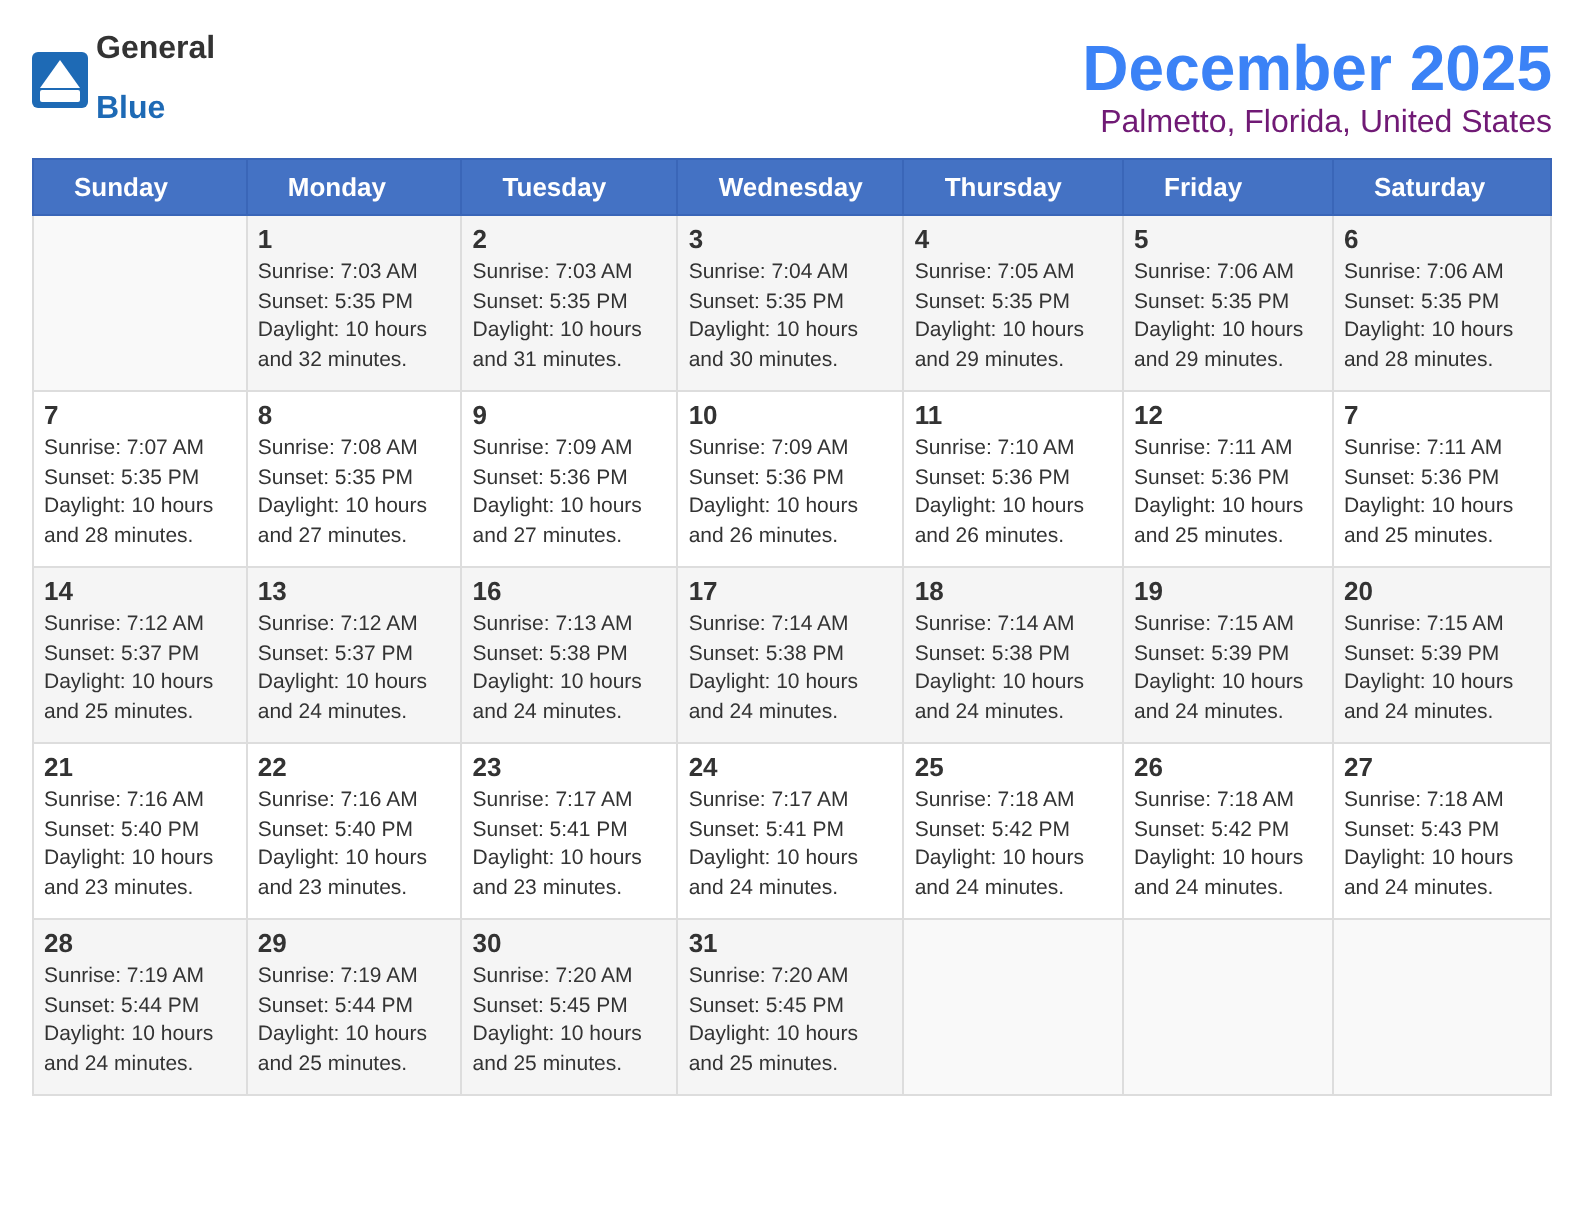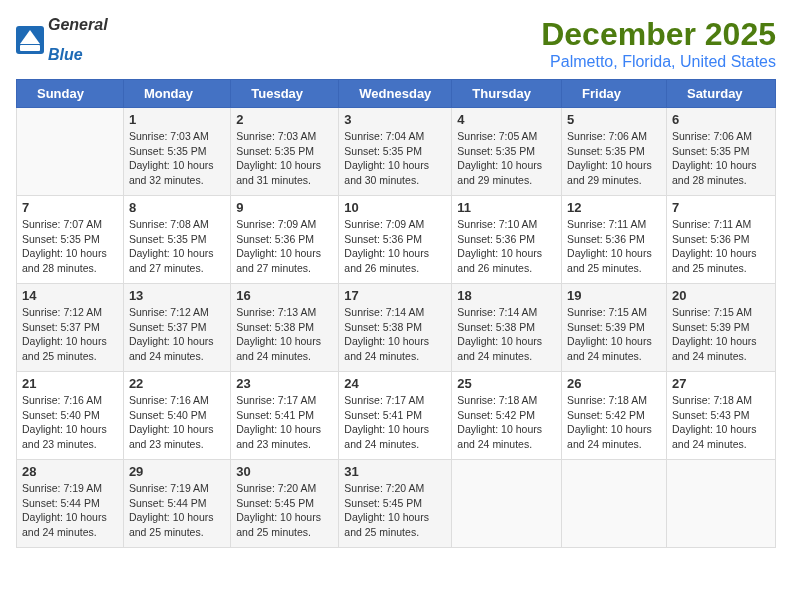--- a/index.html
+++ b/index.html
@@ -19,38 +19,37 @@
     .logo {
       display: flex;
       align-items: center;
     }
     .logo-text {
       display: flex;
       flex-direction: column;
       font-weight: bold;
       font-size: 16px;
       line-height: 1.1;
-      font-style: italic;
     }
     .logo-general { color: #333; }
     .logo-blue { color: #1e6ab5; margin-top: 12px; }
     .logo-icon {
       width: 28px;
       height: 28px;
       margin-right: 4px;
     }
     .title-block { text-align: right; }
     .calendar-title {
       font-size: 32px;
       font-weight: bold;
-      color: #4d7c0f;
+      color: #3b82f6;
     }
     .calendar-subtitle {
       font-size: 16px;
-      color: #3b82f6;
+      color: #701a75;
     }
     table {
       width: 100%;
       border-collapse: collapse;
       font-size: 11px;
     }
     thead tr th {
       background-color: #4472c4;
       color: #fff;
       padding: 6px 20px;

